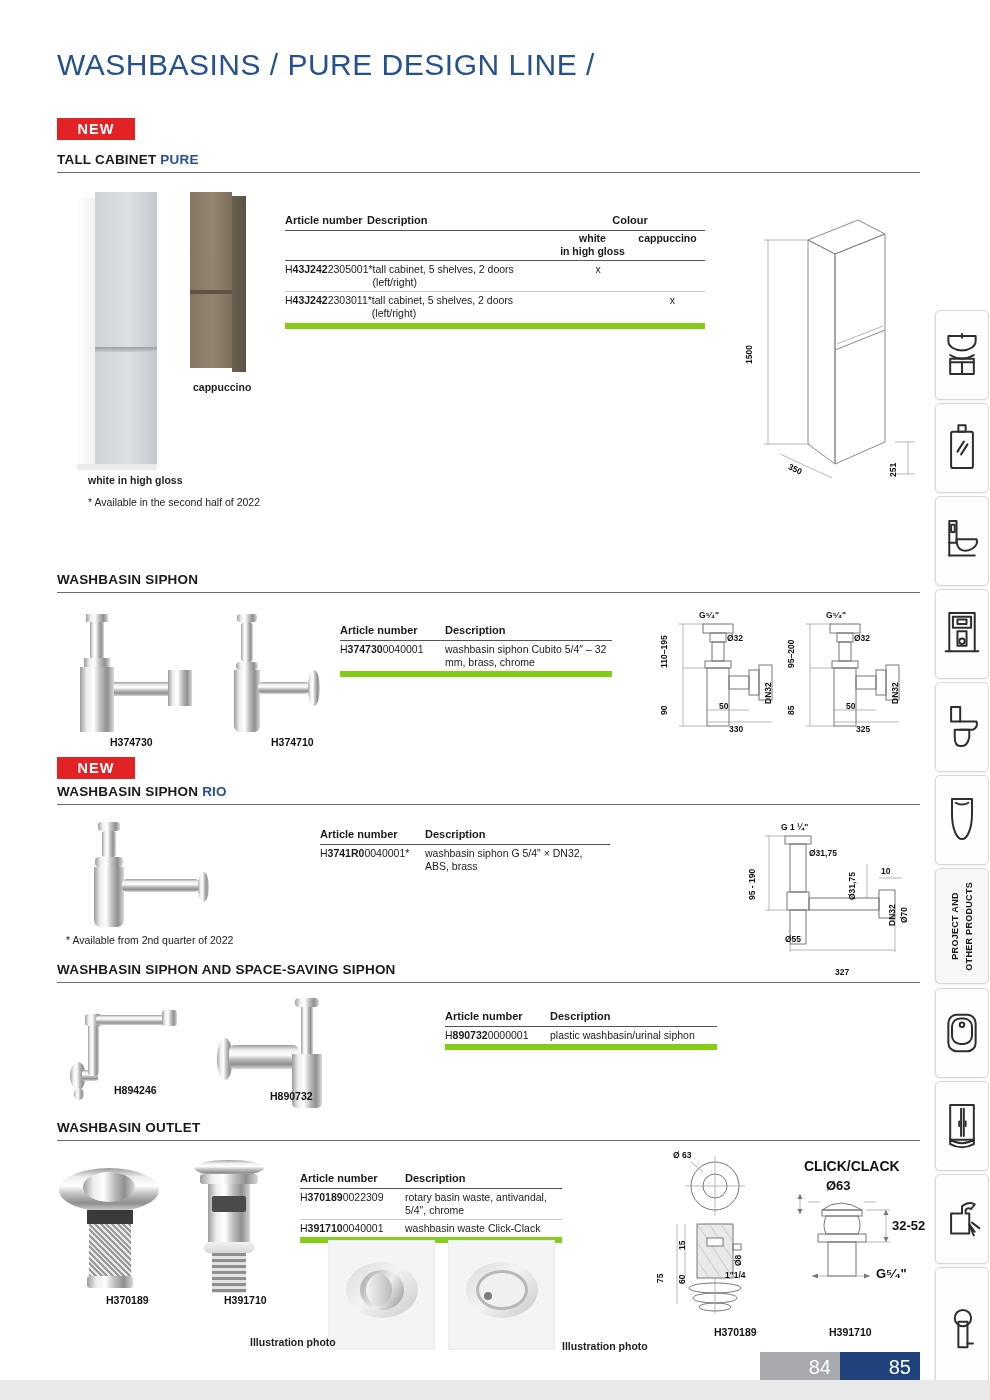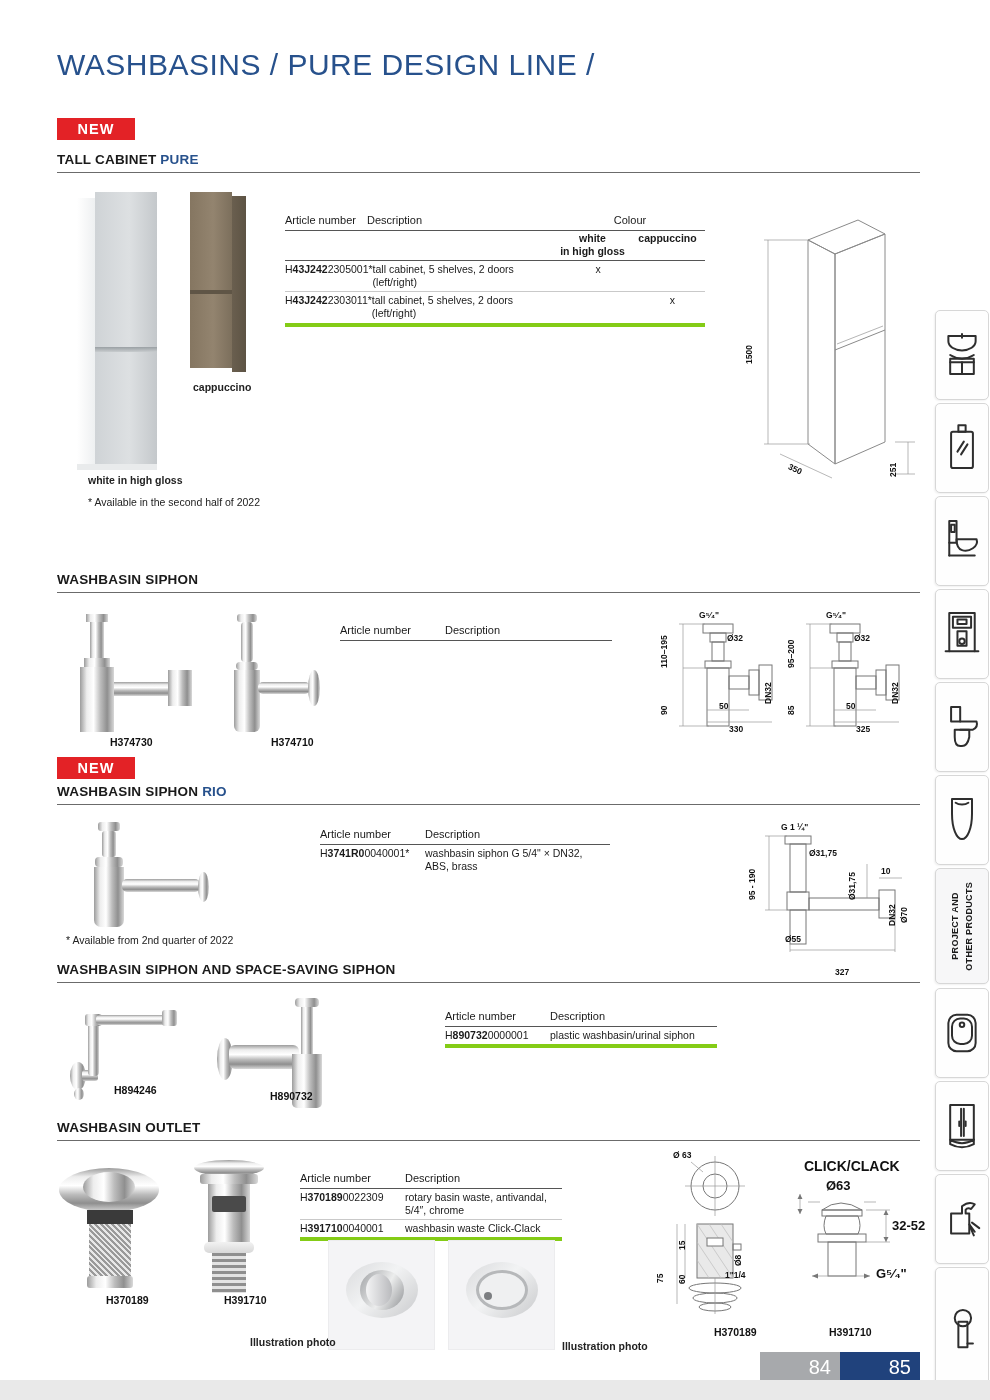--- a/index.html
+++ b/index.html
@@ -15,23 +15,23 @@
   .rule { height:1px; background:#6b6b6b; }
   .caption { font-size:10.5px; font-weight:bold; color:#222; }
   .footnote { font-size:10.5px; color:#222; }
   .prodlabel { font-size:10.5px; font-weight:bold; color:#111;padding-left:24px; }
 
   .newbadge { width:78px; height:22px; background:#E32226; color:#fff; font-weight:bold;
               font-size:14.5px; display:flex; align-items:center; justify-content:center; letter-spacing:1px; }
 
   
   .tbl { font-size:10.5px; color:#1a1a1a; line-height:1.25; }
-  .tbl .hrow { display:flex; border-bottom:1px solid #555; padding-bottom:2px; font-weight:normal; font-size:11px; }
+  .tbl .hrow { display:flex; border-bottom:1px solid #555; padding-bottom:2px; font-weight:bold; font-size:11px; }
   .tbl .row { display:flex; border-bottom:1px solid #c9c9c9; padding:2px 0; }
-  .tbl .row:last-child { border-bottom:4px solid #84cc16; }
+  .tbl .row:last-child { border-bottom:6px solid #84cc16; }
   .tbl .art { flex:0 0 105px; white-space:nowrap; }
   .tbl .desc { flex:1 1 auto; padding-right:4px; }
   .tbl .b { font-weight:bold; }
   .subh { display:flex; border-bottom:1px solid #555; font-weight:bold; font-size:10.5px; padding:1px 0 2px; }
   .xcell { text-align:center; }
 
   
   .dim { position:absolute; font-size:8.5px; font-weight:bold; color:#111; white-space:nowrap; }
   .dim.big { font-size:13px; }
   .rot { transform:rotate(-90deg); transform-origin:left bottom; }
@@ -153,20 +153,24 @@
     <div class="abs chromeV" style="left:21px; top:58px; width:26px; height:62px; border-radius:0 0 6px 6px;"></div>
     <div class="abs chromeH" style="left:45px; top:70px; width:52px; height:12px; border-radius:5px;"></div>
     <div class="abs chromeV" style="left:95px; top:58px; width:12px; height:36px; border-radius:50%;"></div>
   </div>
   <div class="abs prodlabel" style="left:247px; top:736px;">H374710</div>
 
   <div class="abs tbl" style="left:340px; top:624px; width:272px;">
     <div class="hrow">
       <div class="art">Article number</div>
       <div class="desc">Description</div>
+    </div>
+    <div class="row">
+      <div class="art"><span>H</span><span class="b">374730</span><span>0040001</span></div>
+      <div class="desc">washbasin siphon Cubito 5/4″ – 32 mm, brass, chrome</div>
     </div>
   </div>
 
   <div class="abs" style="left:663px; top:610px; width:122px; height:128px;">
     <svg class="schem" width="122" height="128" viewBox="0 0 122 128">
       <rect x="40" y="14" width="30" height="9"></rect>
       <rect x="47" y="23" width="16" height="9"></rect>
       <rect x="49" y="32" width="12" height="19"></rect>
       <rect x="42" y="51" width="26" height="7"></rect>
       <rect x="44" y="58" width="22" height="58"></rect>

